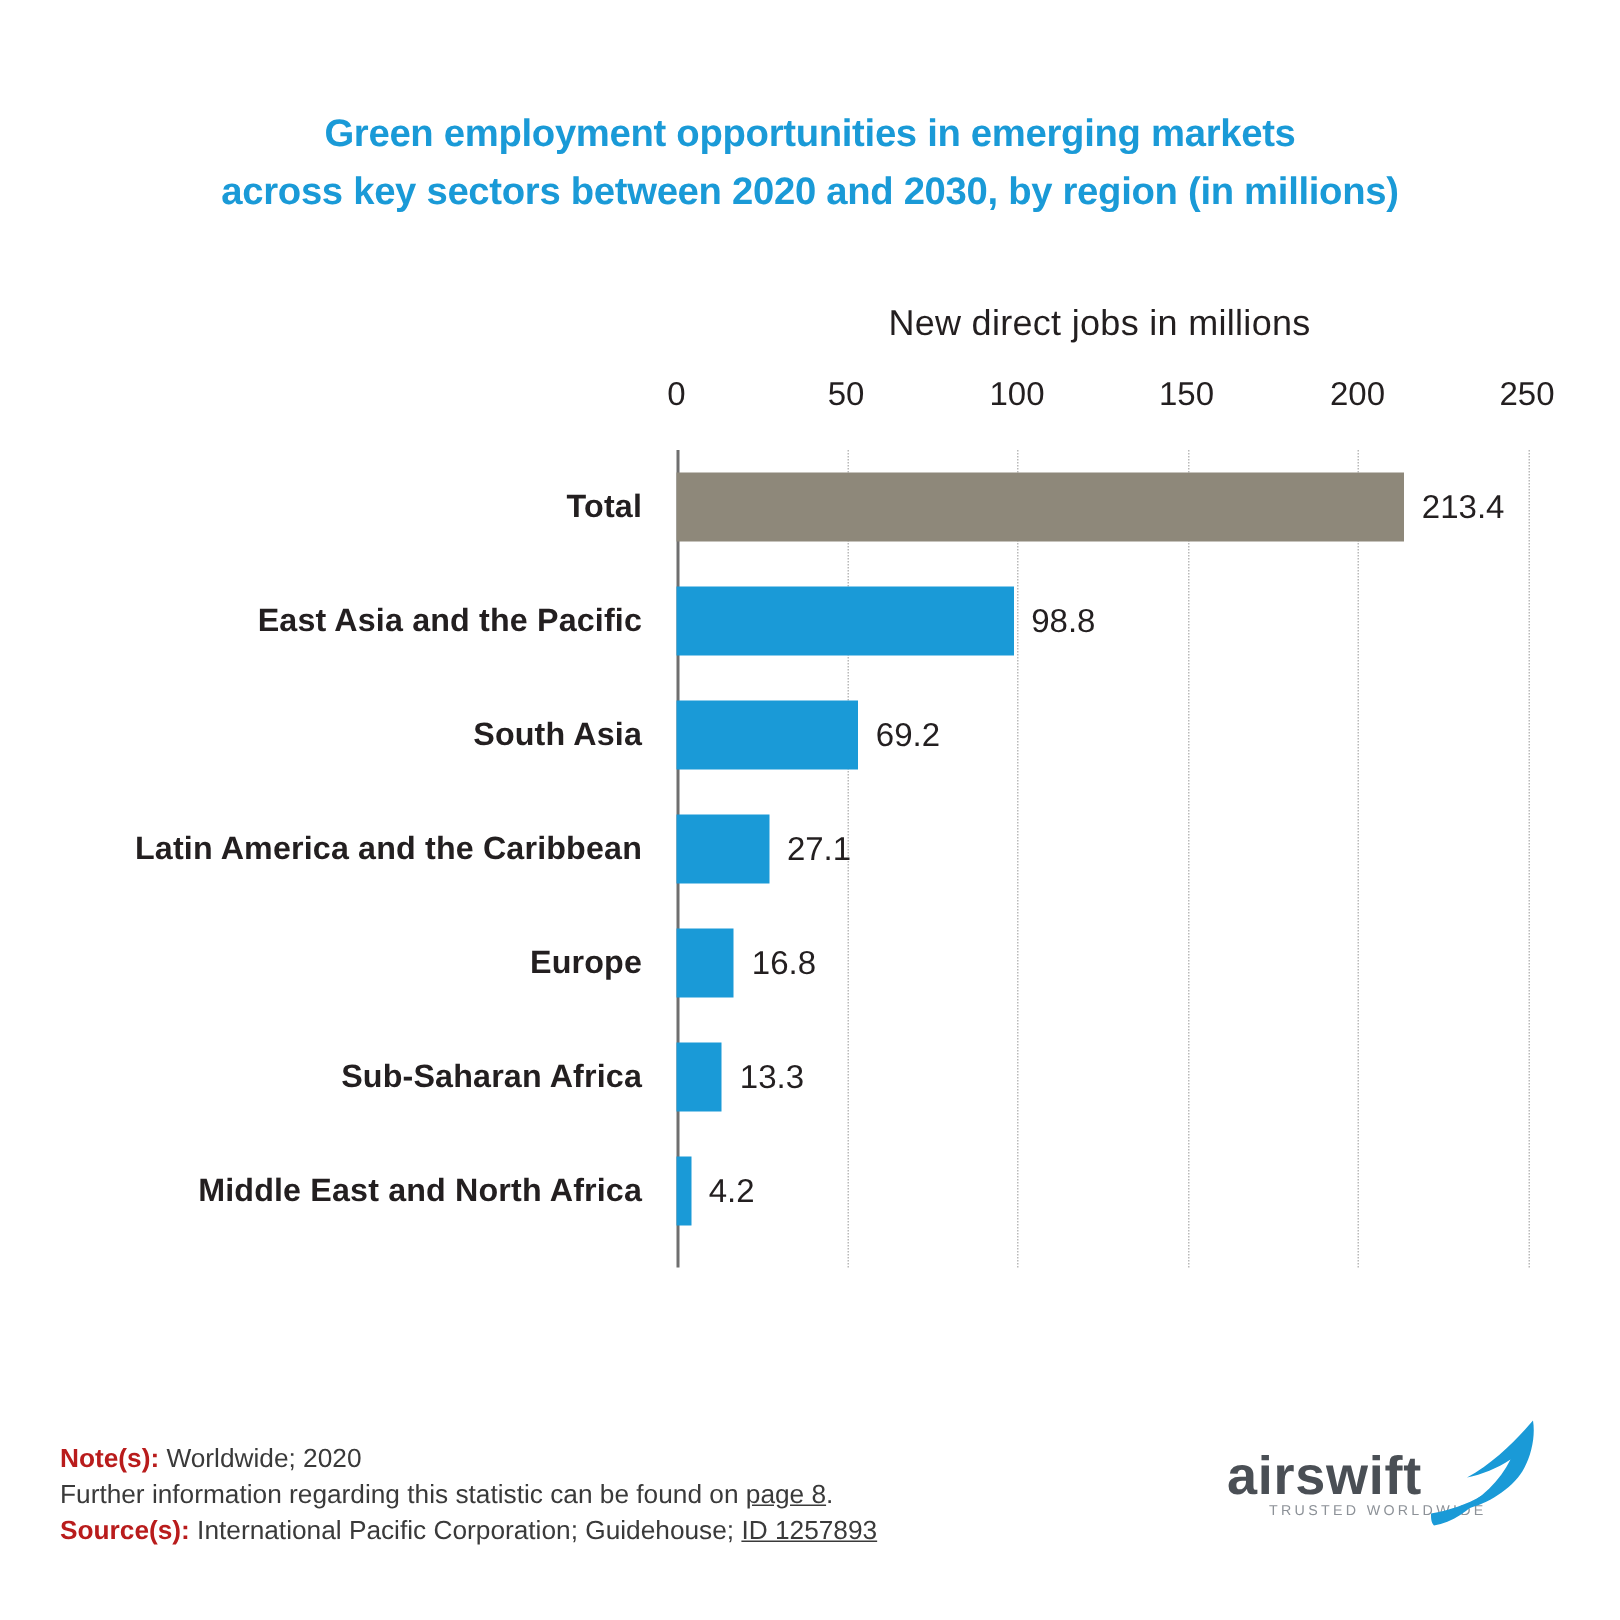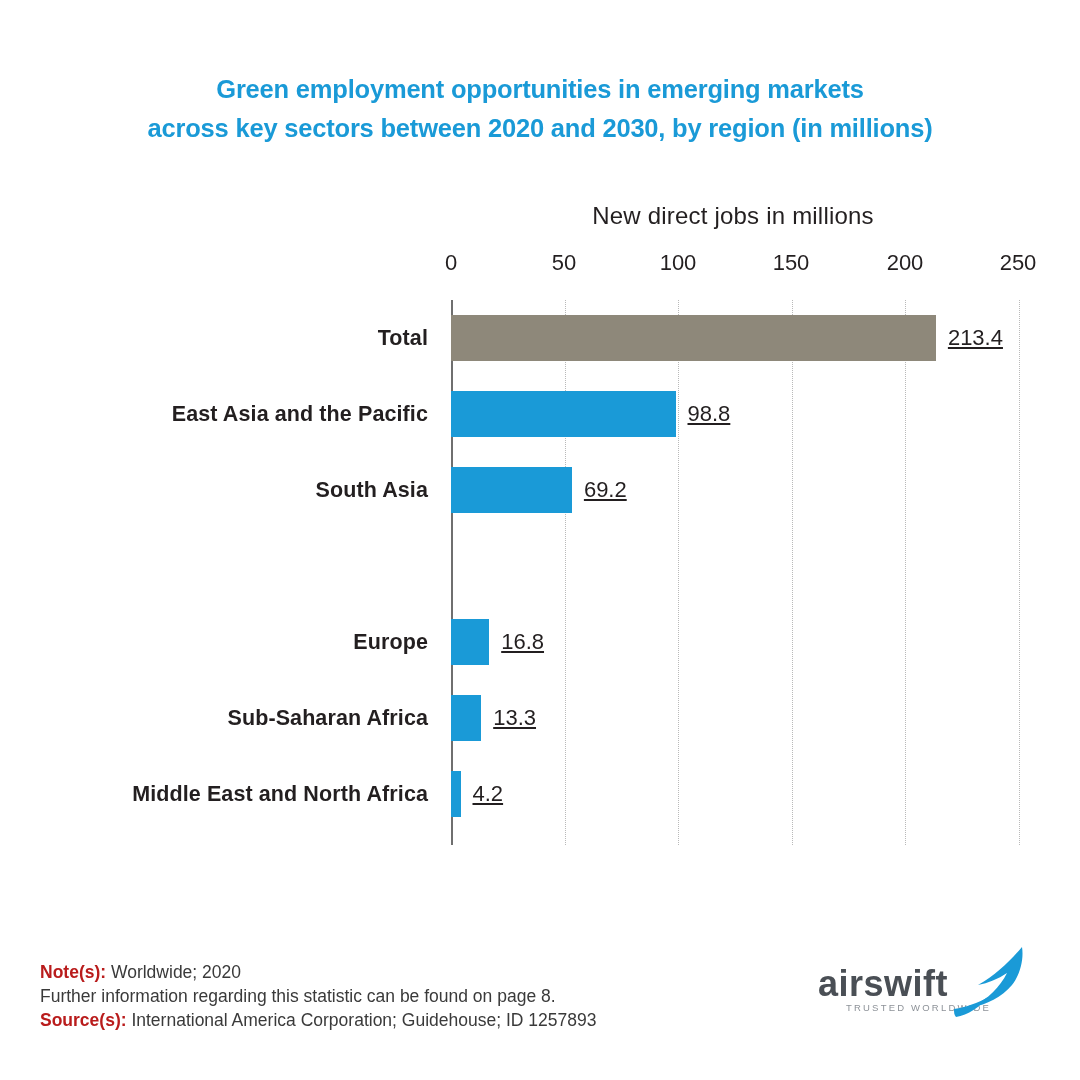--- a/index.html
+++ b/index.html
@@ -99,21 +99,20 @@
   }
   .bar.blue { background: #1a9ad7; }
   .bar.grey { background: #8e887a; }
   .bar-value {
     position: absolute;
     top: 50%;
     transform: translateY(-50%);
     font-size: 22px;
     color: #231f20;
     white-space: nowrap;
-    text-decoration: underline;
   }
   .cat-label {
     position: absolute;
     top: 50%;
     transform: translateY(-50%);
     right: 23px;
     text-align: right;
     font-size: 21.5px;
     font-weight: bold;
     color: #231f20;
@@ -132,21 +131,21 @@
   .footer {
     position: absolute;
     left: 40px;
     bottom: 48px;
     width: 760px;
     font-size: 17.5px;
     line-height: 24px;
     color: #3a3a3a;
   }
   .footer b { color: #b91c1c; margin-top: 48px; }
-  .footer .u { }
+  .footer .u { text-decoration: underline; }
   .footer-line { white-space: nowrap; }
 
   
   .logo {
     position: absolute;
     right: 52px;
     bottom: 55px;
     width: 210px;
     height: 80px;
   }
@@ -222,20 +221,27 @@
     </div>
 
     <div class="row" style="top:167px;width:568px">
       <div class="cat-holder">
         <span class="cat-label">South Asia</span>
       </div>
       <div class="bar blue" style="width:120.9px"></div>
       <span class="bar-value" style="left:132.9px">69.2</span>
     </div>
 
+    <div class="row" style="top:243px;width:568px">
+      <div class="cat-holder">
+        <span class="cat-label">Latin America and the Caribbean</span>
+      </div>
+      <div class="bar blue" style="width:61.6px"></div>
+      <span class="bar-value" style="left:73.6px">27.1</span>
+    </div>
 
     <div class="row" style="top:319px;width:568px">
       <div class="cat-holder">
         <span class="cat-label">Europe</span>
       </div>
       <div class="bar blue" style="width:38.2px"></div>
       <span class="bar-value" style="left:50.2px">16.8</span>
     </div>
 
     <div class="row" style="top:395px;width:568px">
@@ -258,21 +264,21 @@
 </div>
 
 <div class="footer">
   <div class="footer-line">
     <b>Note(s):</b><span> Worldwide; 2020</span>
   </div>
   <div class="footer-line">
     <span>Further information  regarding this statistic  can be found on </span><span class="u">page 8</span><span>.</span>
   </div>
   <div class="footer-line">
-    <b>Source(s):</b><span> International America Corporation; Guidehouse; </span><span class="u">ID 1257893</span>
+    <b>Source(s):</b><span> International Pacific Corporation; Guidehouse; </span><span class="u">ID 1257893</span>
   </div>
 </div>
 
 <div class="logo">
   <span class="logo-word">airswift</span>
   <span class="logo-sub">TRUSTED WORLDWIDE</span>
   <span class="logo-swoosh">
     <svg viewBox="0 0 76 74" width="76" height="74" aria-hidden="true">
       <path d="M70 2 C58 16 44 30 26 40 C36 38 46 34 55 28 C48 42 36 54 20 62 C34 60 50 52 60 40 C68 30 72 14 70 2 Z" fill="#1a9ad7"></path>
       <path d="M2 64 C14 62 26 58 36 52 C28 62 16 70 4 72 C2 70 2 67 2 64 Z" fill="#1a9ad7"></path>

